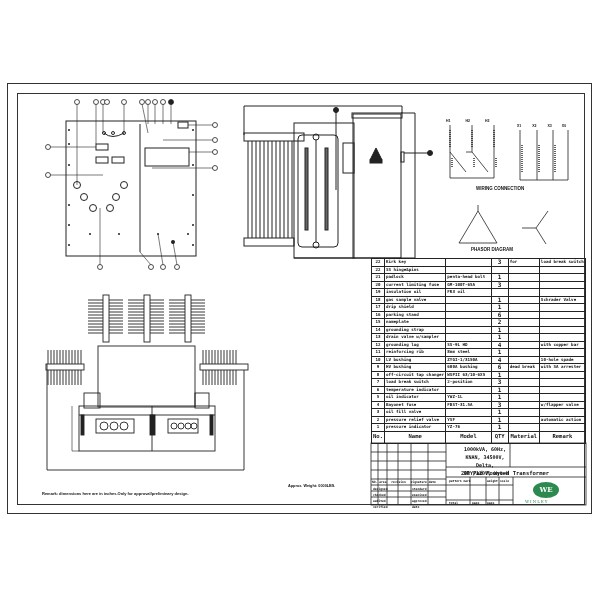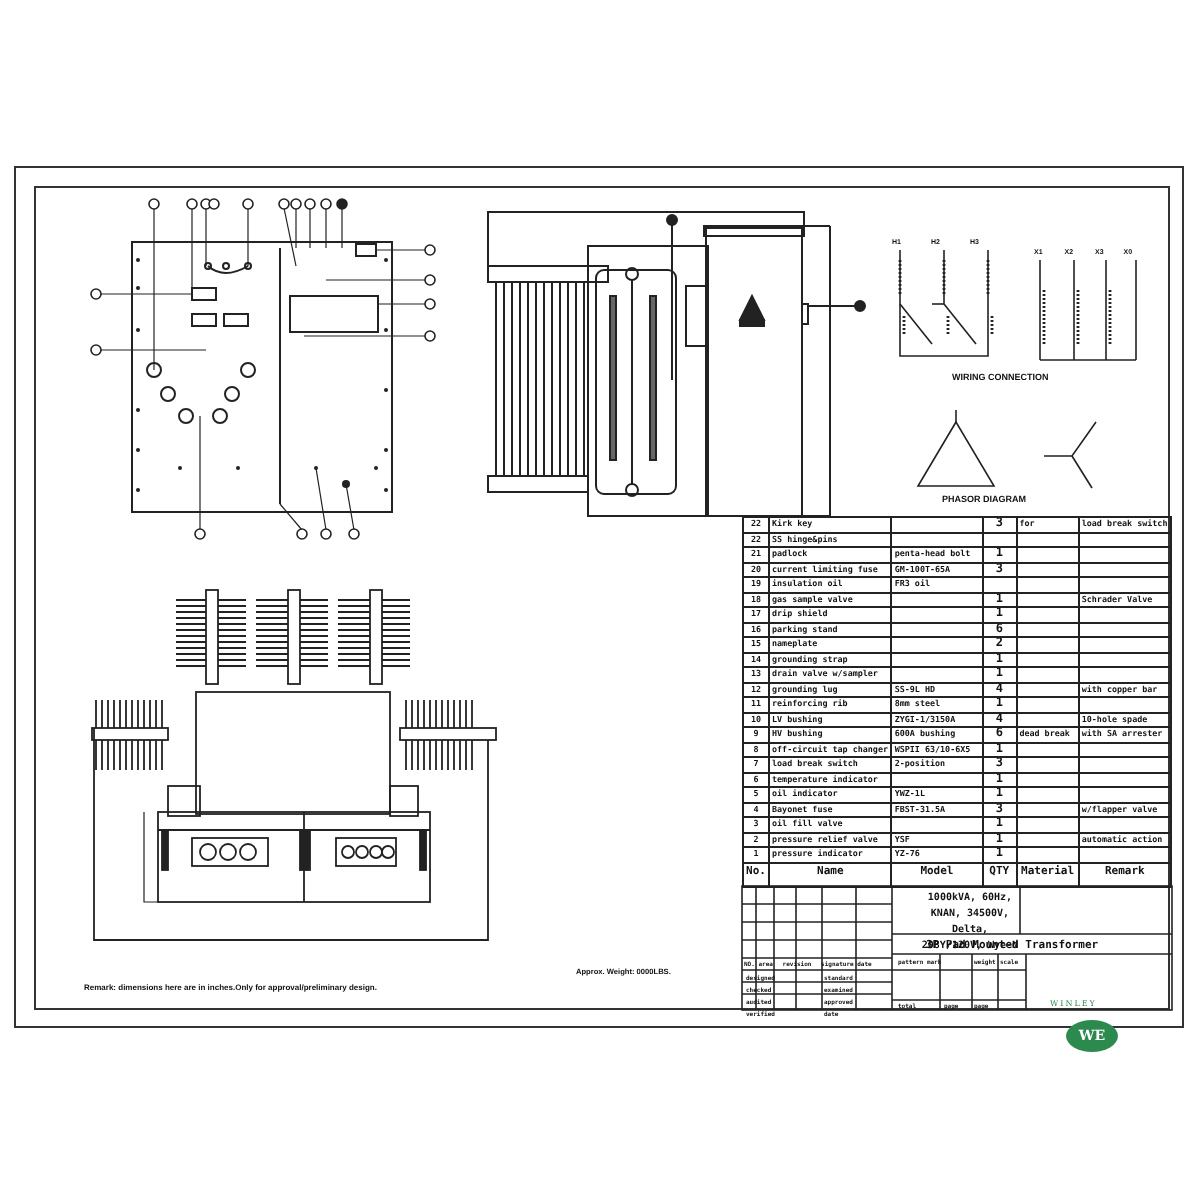--- a/index.html
+++ b/index.html
@@ -15,21 +15,21 @@
   .tbl td.md{width:42px;}
   .tbl td.qt{width:14px;text-align:center;font-size:6px;}
   .tbl td.mt{width:28px;}
   .tbl td.rm{width:42px;}
   .tbl tr.hdr td{height:11px;font-size:5.5px;text-align:center;}
   .remark{left:42px;top:491px;font-size:4px;font-family:"Liberation Sans",sans-serif;font-weight:bold;}
   .weight{left:288px;top:484px;font-size:3.8px;font-family:"Liberation Sans",sans-serif;font-weight:bold;}
   .lbl{font-family:"Liberation Sans",sans-serif;font-weight:bold;font-size:4.5px;position:absolute;}
   .spec{left:455px;top:445px;font-size:5px;font-weight:bold;text-align:center;width:60px;line-height:8px;}
   .tname{left:463px;top:470px;font-size:5.5px;font-weight:bold;}
-  .logo{left:533px;top:510px;width:26px;height:16px;border-radius:50%;background:#2d8a4e;color:#fff;font-family:"DejaVu Serif",serif;font-weight:bold;font-size:7px;text-align:center;line-height:16px;}
+  .logo{left:533px;top:482px;width:26px;height:16px;border-radius:50%;background:#2d8a4e;color:#fff;font-family:"DejaVu Serif",serif;font-weight:bold;font-size:7px;text-align:center;line-height:16px;}
   .logotxt{left:525px;top:499px;font-family:"DejaVu Serif",serif;font-size:4px;color:#2d8a4e;letter-spacing:1px;}
   .tb-small{font-size:3px;font-weight:bold;position:absolute;}
 </style>
 </head>
 <body>
 
 <div class="abs frame-outer"></div>
 <div class="abs frame-inner"></div>
 
 <svg width="600" height="600">

